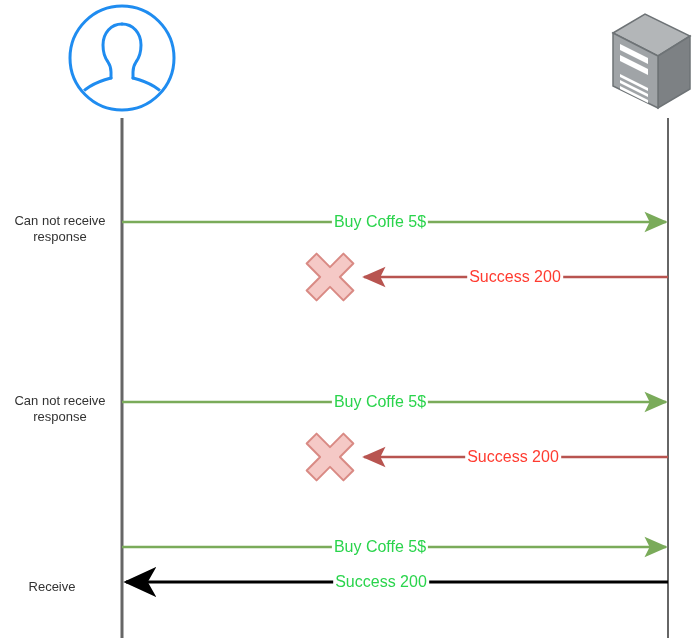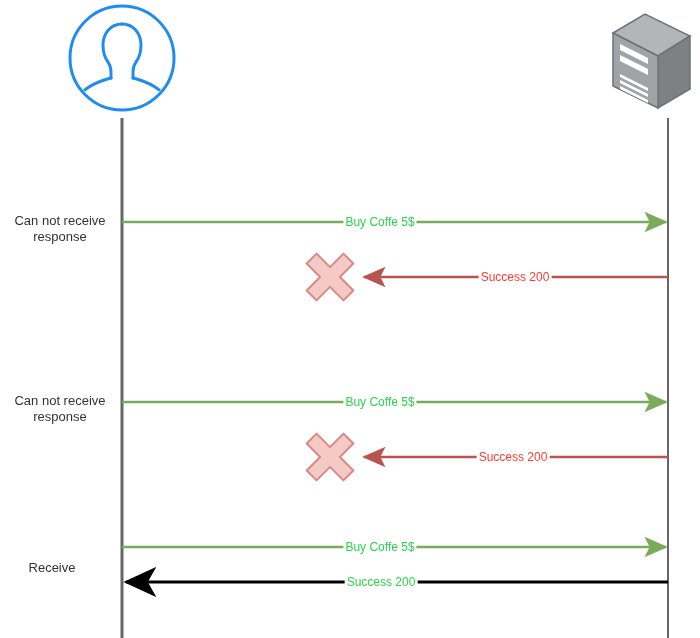--- a/index.html
+++ b/index.html
@@ -28,21 +28,21 @@
     position: absolute;
     text-align: center;
     color: #333333;
     font-size: 13px;
     line-height: 16px;
     font-family: Liberation Sans, sans-serif;
     white-space: pre-line;
   }
   .msg-label {
     position: absolute;
-    font-size: 12px;
+    font-size: 16px;
     font-family: "Liberation Sans", sans-serif;
     background: #ffffff;
     padding: 0 2px;
     white-space: nowrap;
     transform: translate(-50%, -50%);
     line-height: 14px;
   }
 </style>
 </head>
 <body>
@@ -149,15 +149,15 @@
   <div class="msg-label" style="left:380px; top:547px; color:#2ad44c;">Buy Coffe 5$</div>
 
   <div class="msg-label" style="left:381px; top:582px; color:#2ad44c;">Success 200</div>
 
   <div class="side-label" style="left:0px; top:213px; width:120px;">Can not receive
 response</div>
 
   <div class="side-label" style="left:0px; top:393px; width:120px;">Can not receive
 response</div>
 
-  <div class="side-label" style="left:0px; top:560px; width:104px;">Receive</div>
+  <div class="side-label" style="left:0px; top:579px; width:104px;">Receive</div>
 
 </div>
 
 </body></html>

